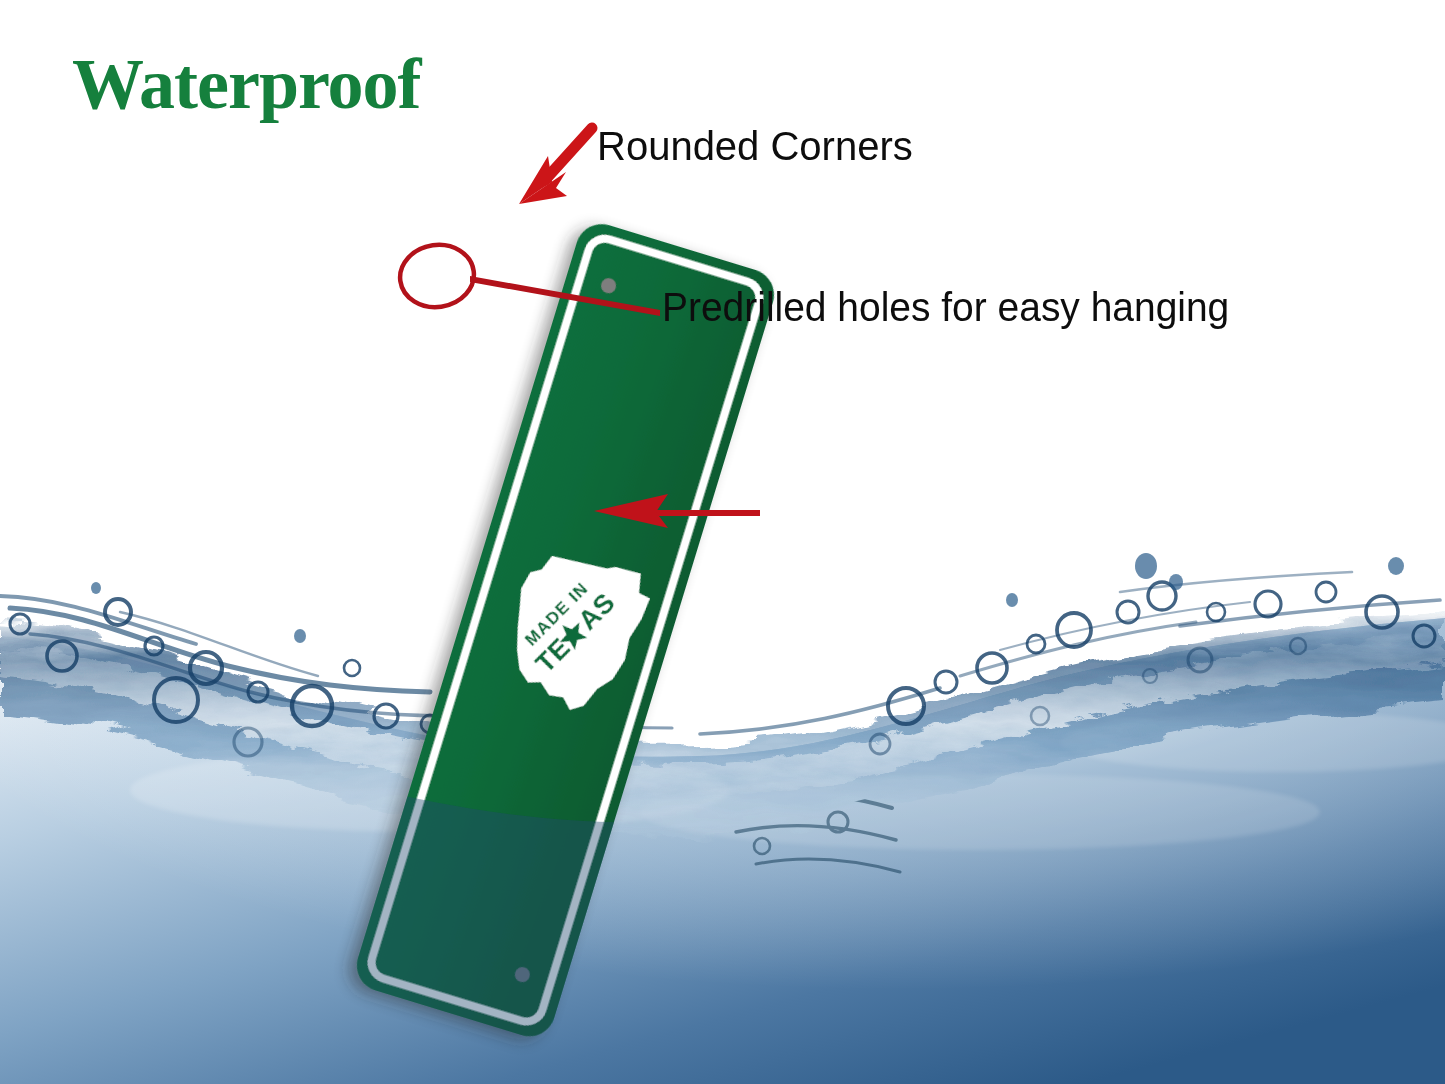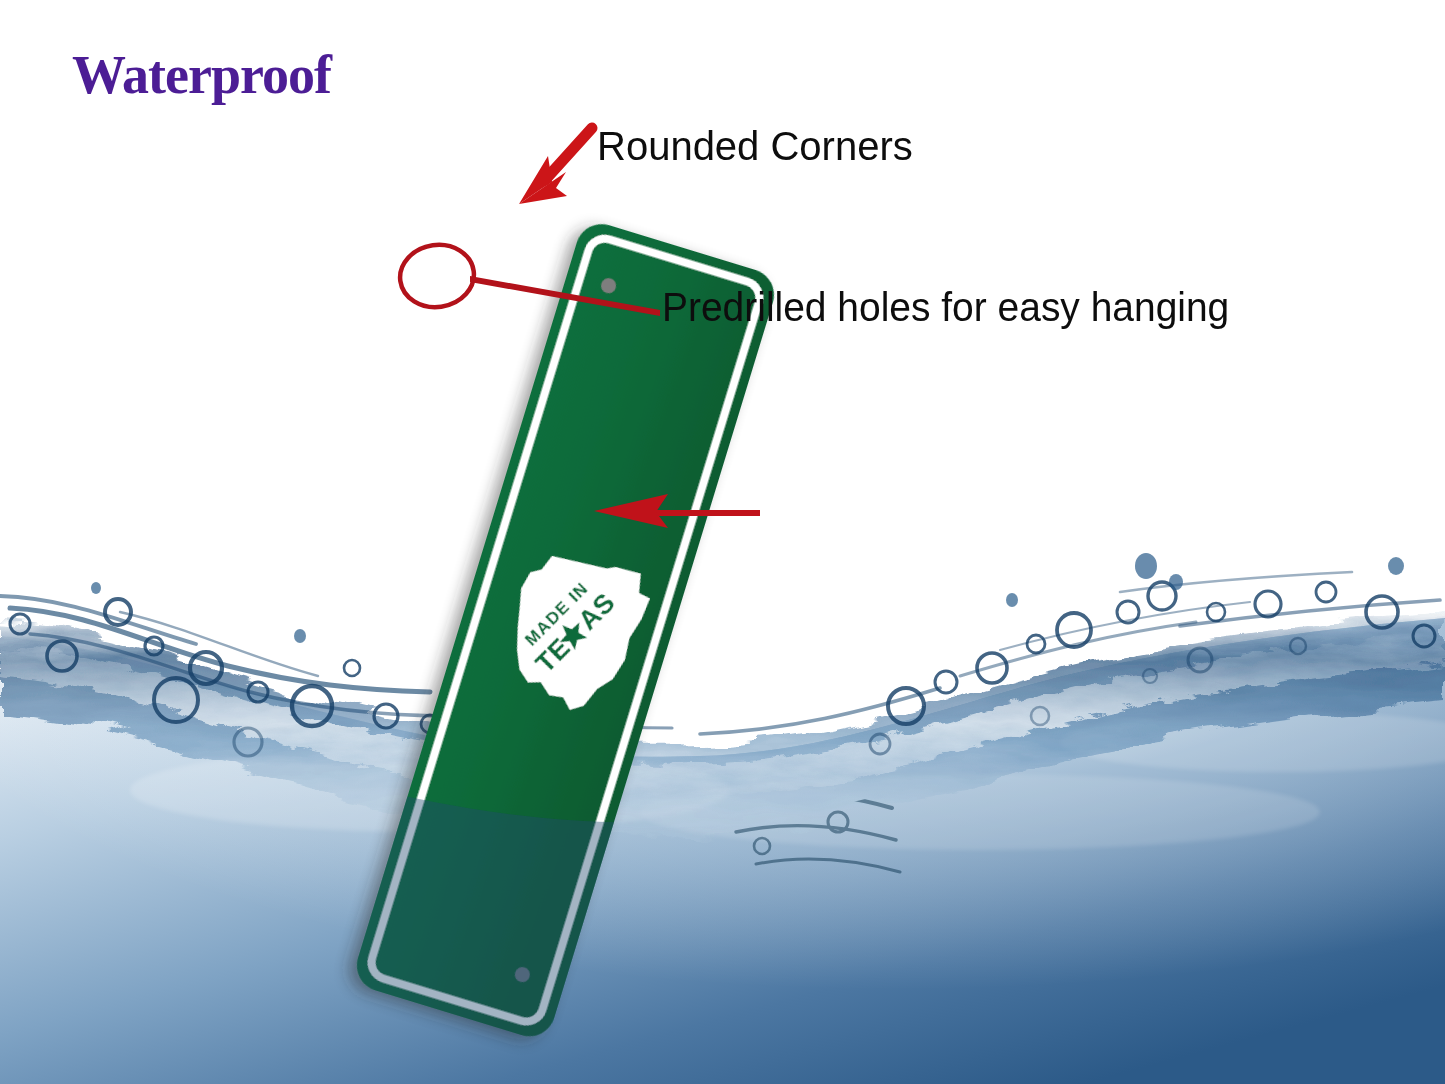--- a/index.html
+++ b/index.html
@@ -3,22 +3,22 @@
 <meta charset="utf-8">
 <style>
   html,body{margin:0;padding:0;background:#fff;}
   body{width:1445px;height:1084px;overflow:hidden;
        font-family:"Liberation Sans","DejaVu Sans",sans-serif;}
   #stage{position:relative;width:1445px;height:1084px;background:#ffffff;overflow:hidden;}
   #stage svg.layer{position:absolute;left:0;top:0;width:1445px;height:1084px;}
   #title{
     position:absolute;left:72px;top:48px;
     font-family:"Liberation Serif","DejaVu Serif",serif;
-    font-weight:bold;font-size:54px;letter-spacing:-1px;
-    color:#4c1d95;white-space:nowrap;line-height:1.0;
+    font-weight:bold;font-size:72px;letter-spacing:-1px;
+    color:#15803d;white-space:nowrap;line-height:1.0;
   }
   .callout{
     position:absolute;white-space:nowrap;color:#0d0d0d;
     font-family:"Liberation Sans","DejaVu Sans",sans-serif;
     font-weight:400;line-height:1.0;
   }
   #cl-rounded{left:597px;top:126px;font-size:40px;}
   #cl-holes{left:662px;top:287px;font-size:41px;transform:scaleX(0.95);transform-origin:left top;}
   #cl-alum{left:769px;top:491px;font-size:40px;}
 </style>

